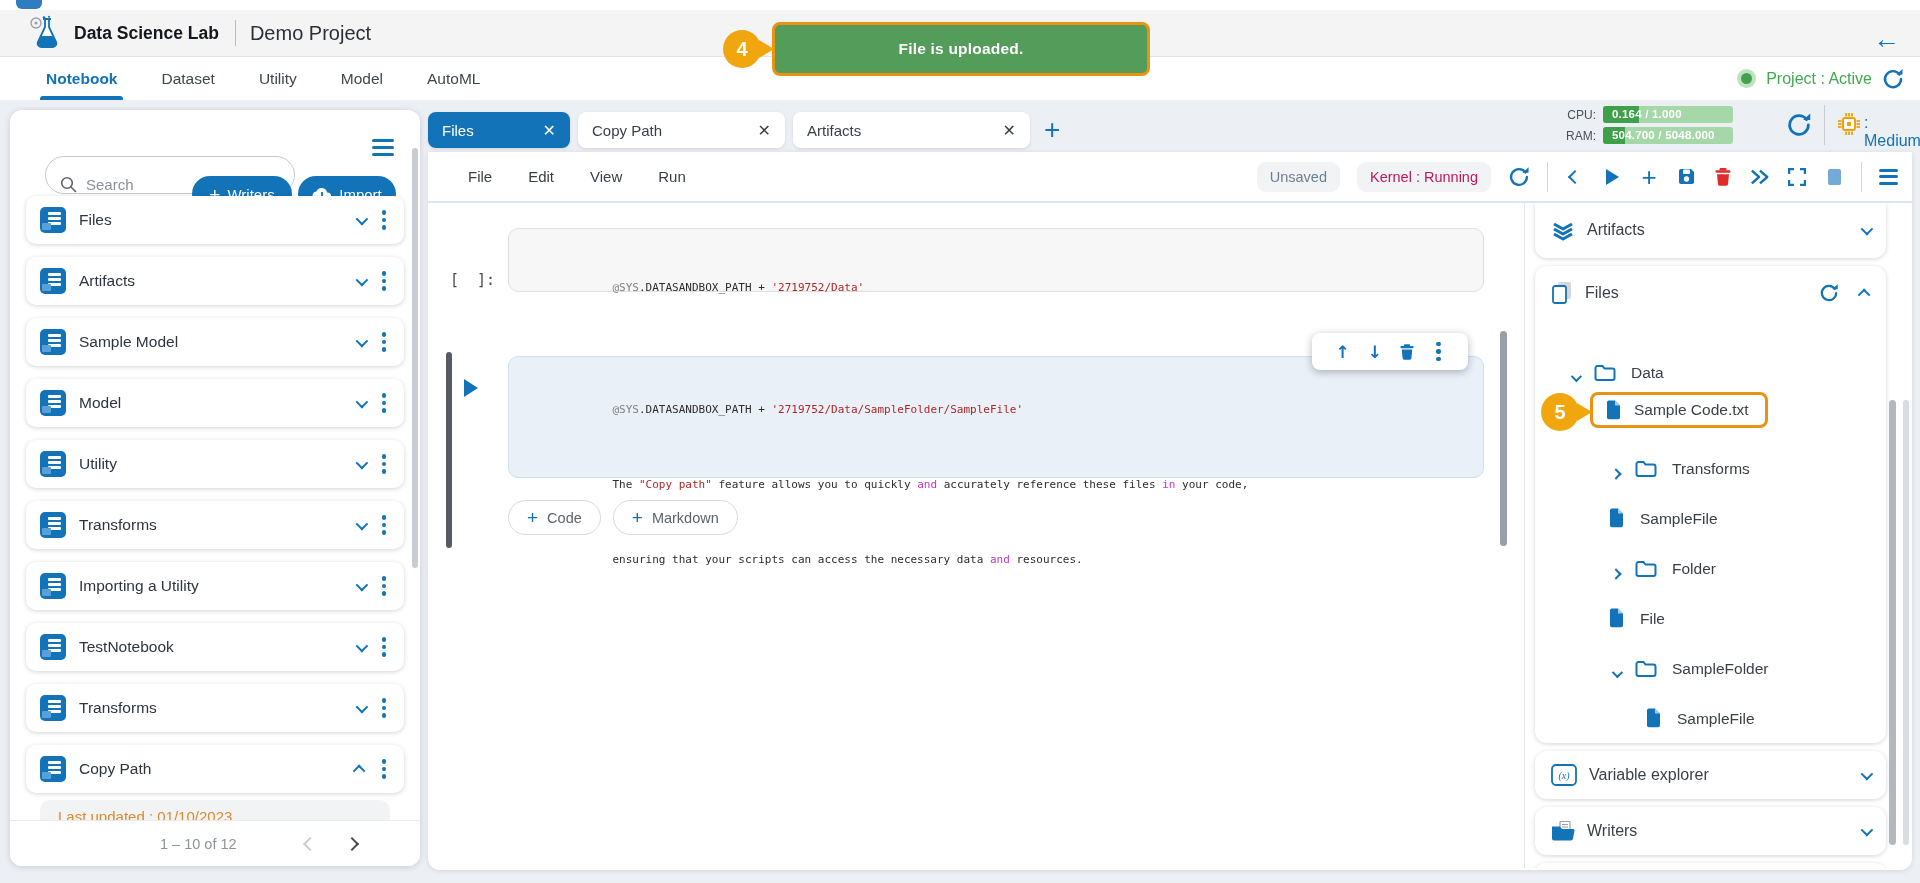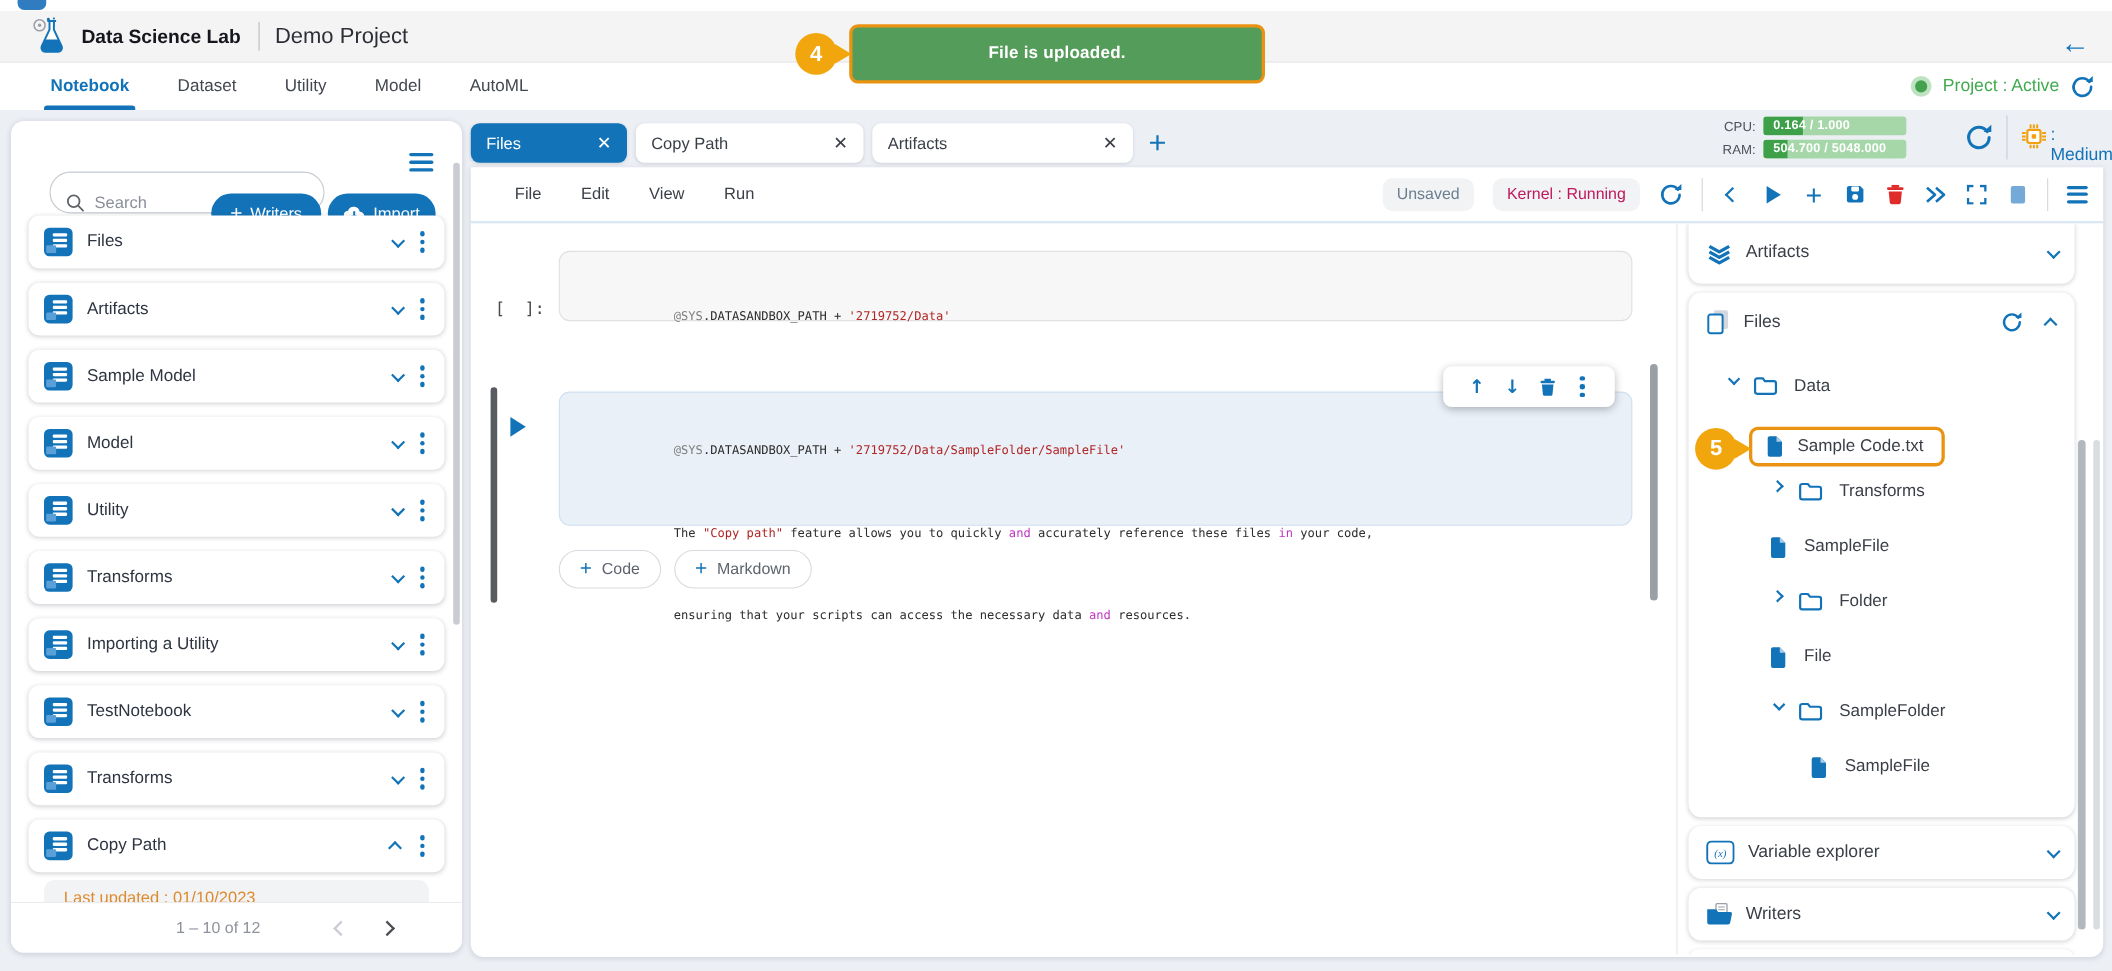--- a/index.html
+++ b/index.html
@@ -134,21 +134,21 @@
   .rp-card { position:absolute; left:10px; width:351px; background:#fff; border-radius:12px; box-shadow:0 1px 4px rgba(60,64,80,.22); }
   .rp-head { display:flex; align-items:center; gap:12px; padding:0 16px; height:54px; cursor:pointer; }
   .rp-title { font-size:16px; color:#3a3f47; flex:1; }
   .card-art { top:0; height:55px; border-radius:0 0 12px 12px; }
   .card-files { top:63px; height:477px; }
   .card-var { top:548px; height:48px; }
   .card-wri { top:604px; height:48px; }
   .card-sliver { top:660px; height:20px; }
   .card-var .rp-head, .card-wri .rp-head { height:48px; }
   .tree { position:relative; }
-  .tree-row { position:absolute; left:0; right:0; height:40px; display:flex; align-items:flex-start; gap:15px; cursor:pointer; color:#3a3f47; font-size:15.5px; }
+  .tree-row { position:absolute; left:0; right:0; height:40px; display:flex; align-items:flex-end; gap:15px; cursor:pointer; color:#3a3f47; font-size:15.5px; }
   .tree .chev { width:8px; height:8px; }
   .hl-box { display:flex; align-items:center; gap:12px; border:3px solid #ea9312; border-radius:8px; background:#fff; padding:5px 16px 5px 12px; }
   .tree-badge { position:absolute; left:-52px; top:-2px; }
   .rp-scroll1 { position:absolute; right:16px; top:197px; width:7px; height:445px; background:#b3b8bf; border-radius:4px; }
   .rp-scroll2 { position:absolute; right:3px; top:197px; width:6px; height:445px; background:#d9dce0; border-radius:4px; }
 
   svg { display:block; }
 </style>
 </head>
 <body>

